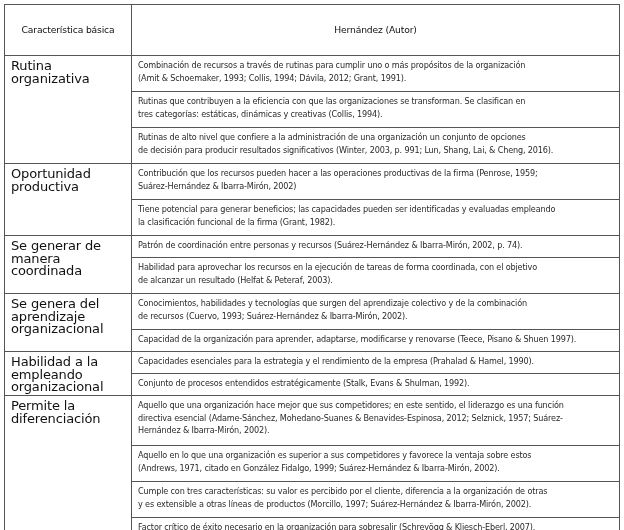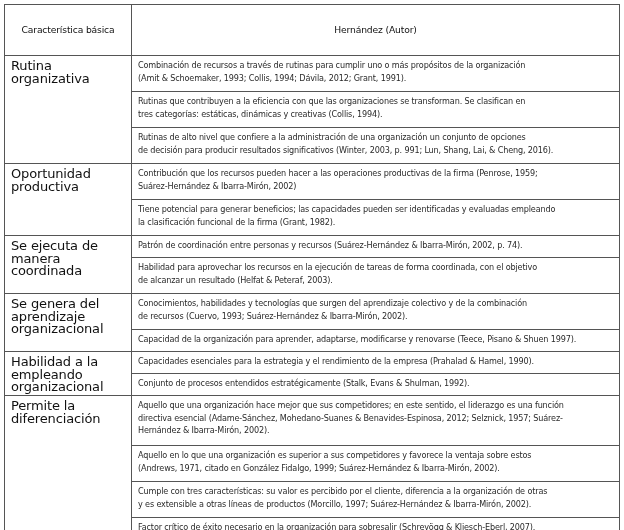--- a/index.html
+++ b/index.html
@@ -105,21 +105,21 @@
         </td>
       </tr>
       <tr class="h2">
         <td class="def">
           <div>Tiene potencial para generar beneficios; las capacidades pueden ser identificadas y evaluadas empleando</div>
           <div>la clasificación funcional de la firma (Grant, 1982).</div>
         </td>
       </tr>
       <tr class="first h1s">
         <td class="feature" rowspan="2">
-          <div>Se ejecuta de manera</div>
+          <div>Se generar de manera</div>
           <div>coordinada</div>
         </td>
         <td class="def">
           <div>Patrón de coordinación entre personas y recursos (Suárez-Hernández &amp; Ibarra-Mirón, 2002, p. 74).</div>
         </td>
       </tr>
       <tr class="h2">
         <td class="def">
           <div>Habilidad para aprovechar los recursos en la ejecución de tareas de forma coordinada, con el objetivo</div>
           <div>de alcanzar un resultado (Helfat &amp; Peteraf, 2003).</div>

